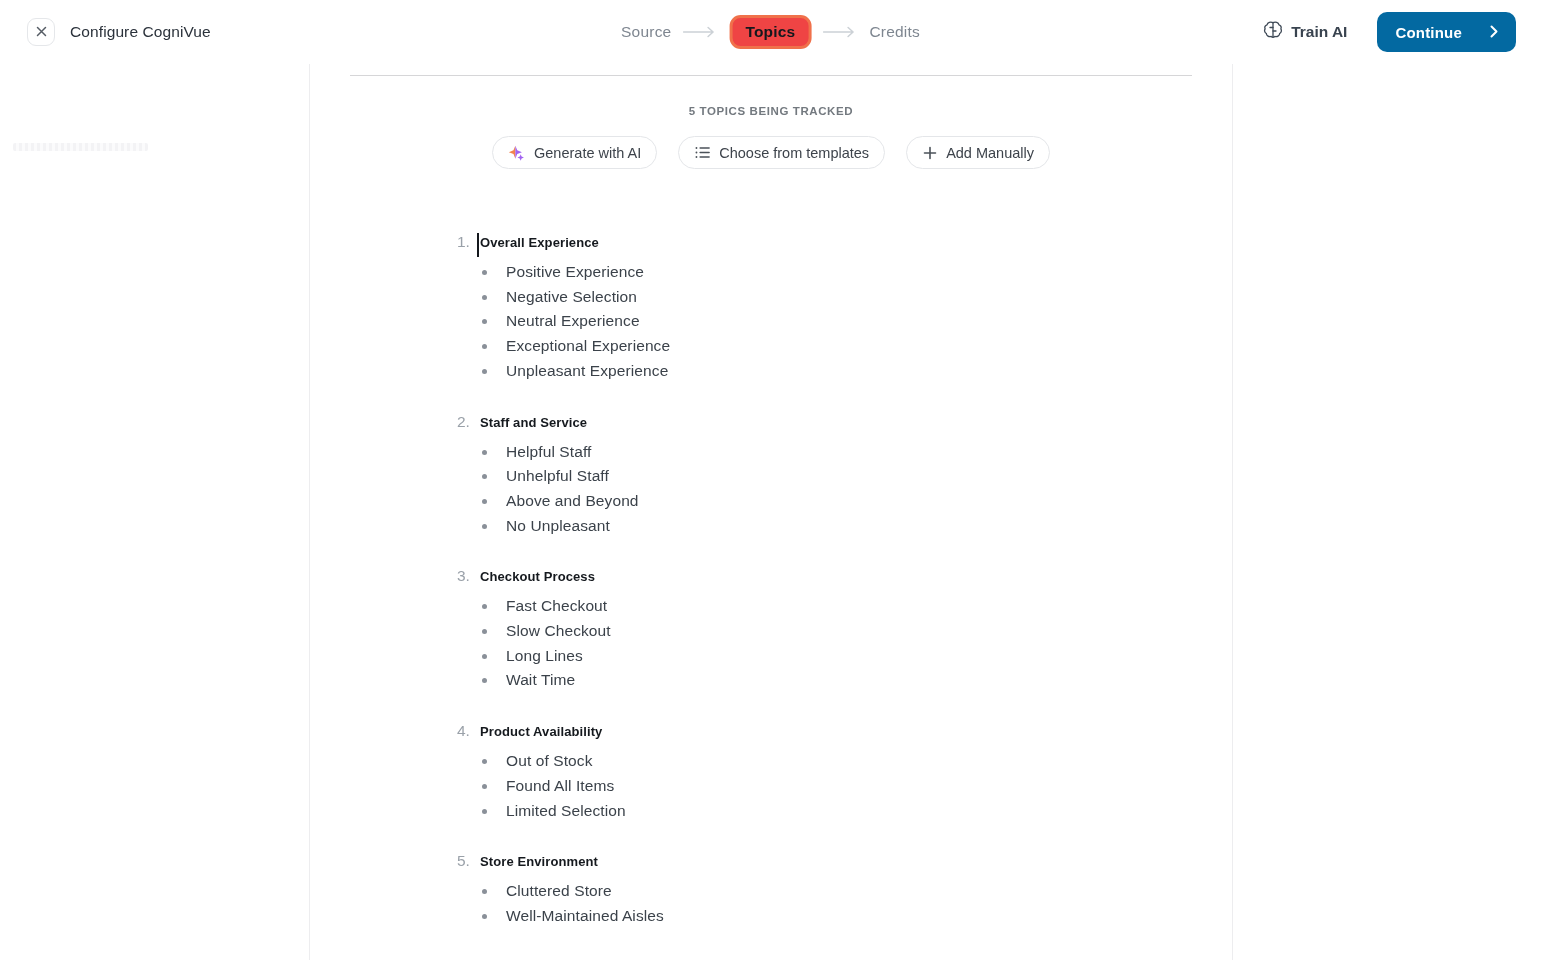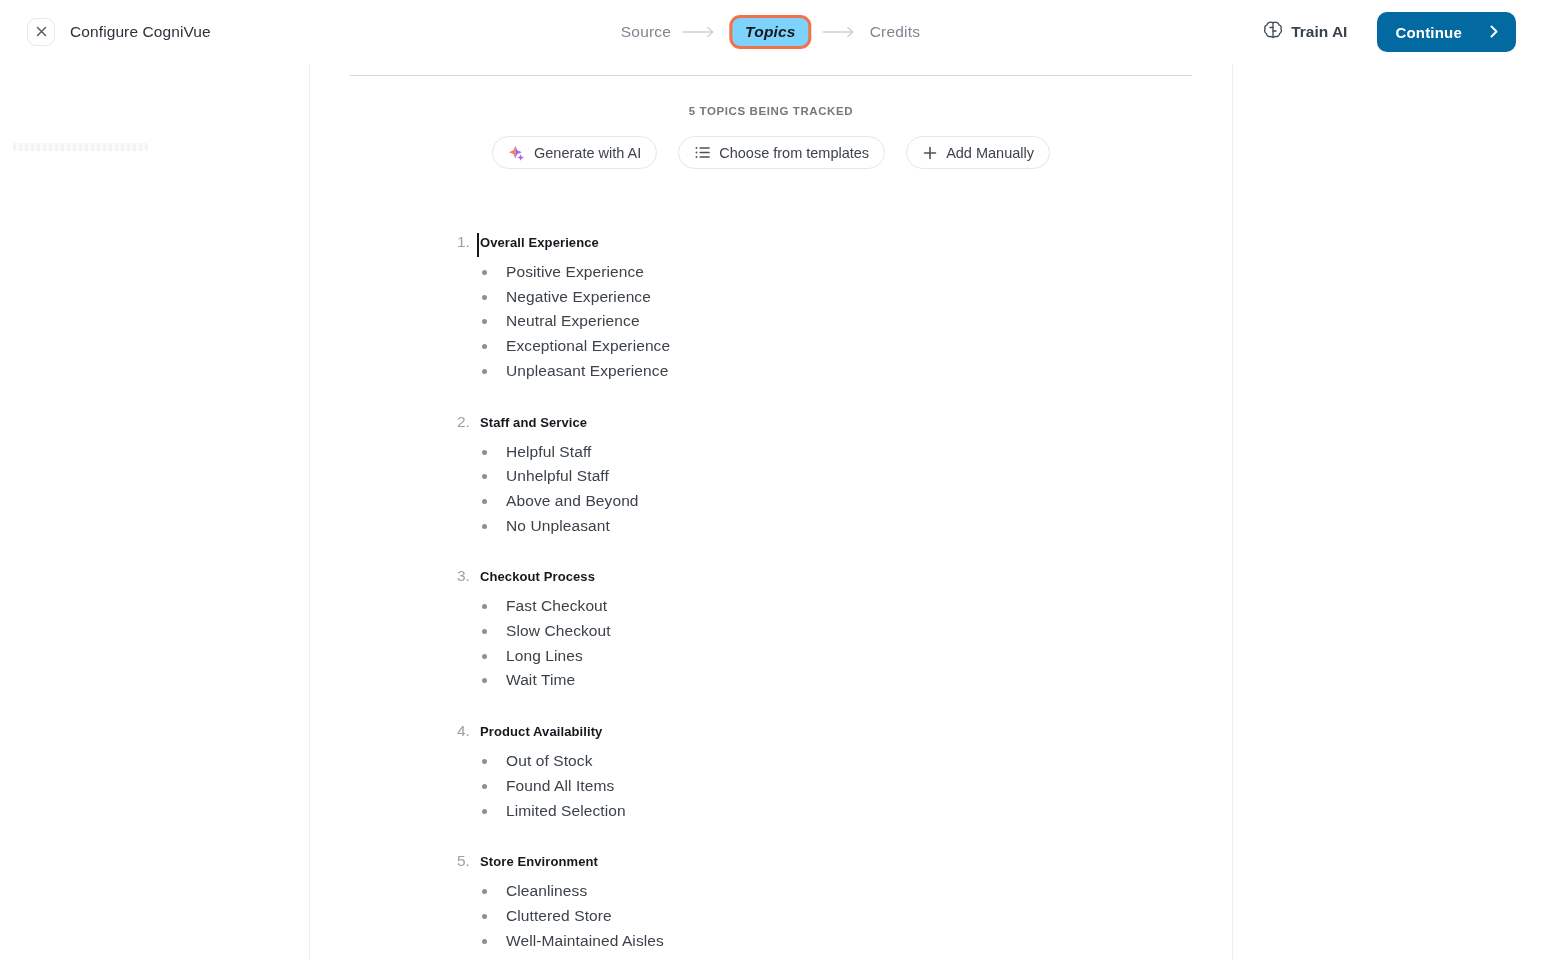--- a/index.html
+++ b/index.html
@@ -13,21 +13,21 @@
                  display:flex; align-items:center; gap:15px; }
   .close-btn { width:28px; height:28px; border:1px solid #e5e7ea; border-radius:9px;
                background:#fff; display:flex; align-items:center; justify-content:center;
                cursor:pointer; }
   .title { font-size:15.5px; color:#2b323b; font-weight:500; letter-spacing:.1px; }
 
   .steps { position:absolute; left:50%; top:0; transform:translateX(-50%);
            height:64px; display:flex; align-items:center; gap:11px; }
   .step { font-size:15.5px; color:#7e8690; font-weight:500; letter-spacing:.2px; }
   .step.active { color:#14181d; font-weight:700; border:3px solid #f0714b;
-                 border-radius:11px; padding:5px 13px; background:#7dd3fc;font-style:italic; }
+                 border-radius:11px; padding:5px 13px; background:#ef4444; }
   .step-arrow { display:flex; align-items:center; }
 
   .header-right { position:absolute; right:25px; top:0; height:64px;
                   display:flex; align-items:center; gap:30px; }
   .train-ai { display:flex; align-items:center; gap:8px; background:none; border:none;
               cursor:pointer; font-size:15.5px; font-weight:700; color:#39434f;
               font-family:"Liberation Sans", sans-serif; }
   .continue-btn { background:#0369a1; color:#fff; border:none; border-radius:10px;
                   height:40px; padding:8px 18px; display:flex; align-items:center; gap:28px;
                   font-size:15px; font-weight:700; letter-spacing:.2px; cursor:pointer;
@@ -163,21 +163,21 @@
   </div>
 
   <div class="topics" id="topics-container">
   <div class="topic">
     <div class="topic-row">
       <span class="topic-num">1.</span>
       <span class="topic-title"><span class="caret"></span>Overall Experience</span>
     </div>
     <ul class="subtopics">
           <li class="subtopic">Positive Experience</li>
-          <li class="subtopic">Negative Experience</li>
+          <li class="subtopic">Negative Selection</li>
           <li class="subtopic">Neutral Experience</li>
           <li class="subtopic">Exceptional Experience</li>
           <li class="subtopic">Unpleasant Experience</li>
         </ul>
   </div>
 
   <div class="topic">
     <div class="topic-row">
       <span class="topic-num">2.</span>
       <span class="topic-title">Staff and Service</span>
@@ -214,19 +214,18 @@
           <li class="subtopic">Limited Selection</li>
         </ul>
   </div>
 
   <div class="topic">
     <div class="topic-row">
       <span class="topic-num">5.</span>
       <span class="topic-title">Store Environment</span>
     </div>
     <ul class="subtopics">
-          <li class="subtopic">Cleanliness</li>
           <li class="subtopic">Cluttered Store</li>
           <li class="subtopic">Well-Maintained Aisles</li>
         </ul>
   </div>
 </div>
 </div>
 
 </body></html>

